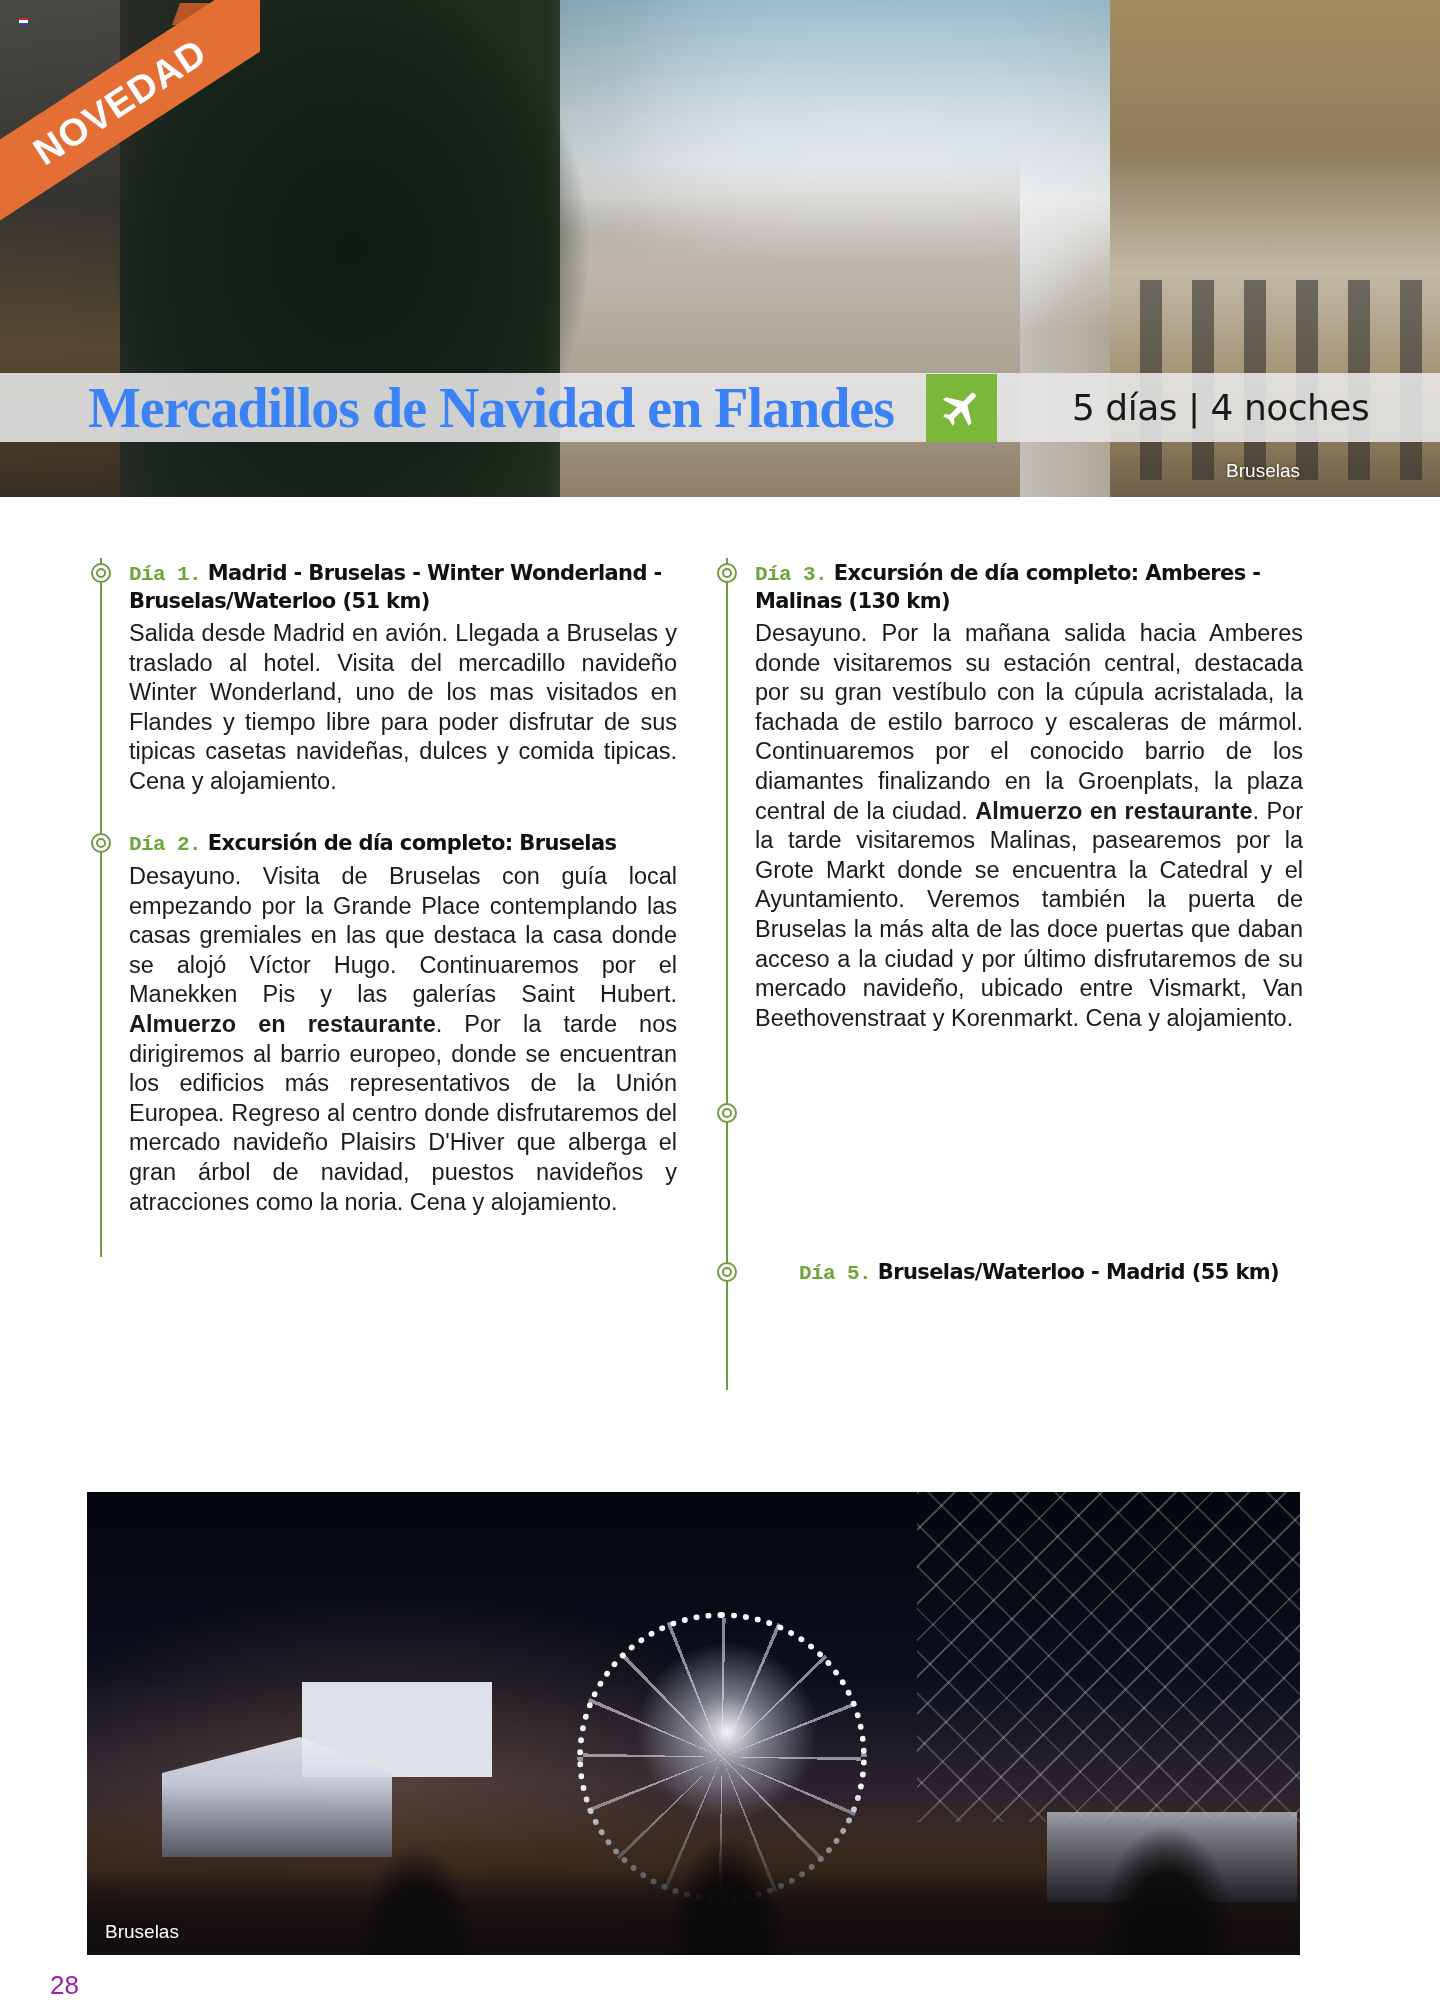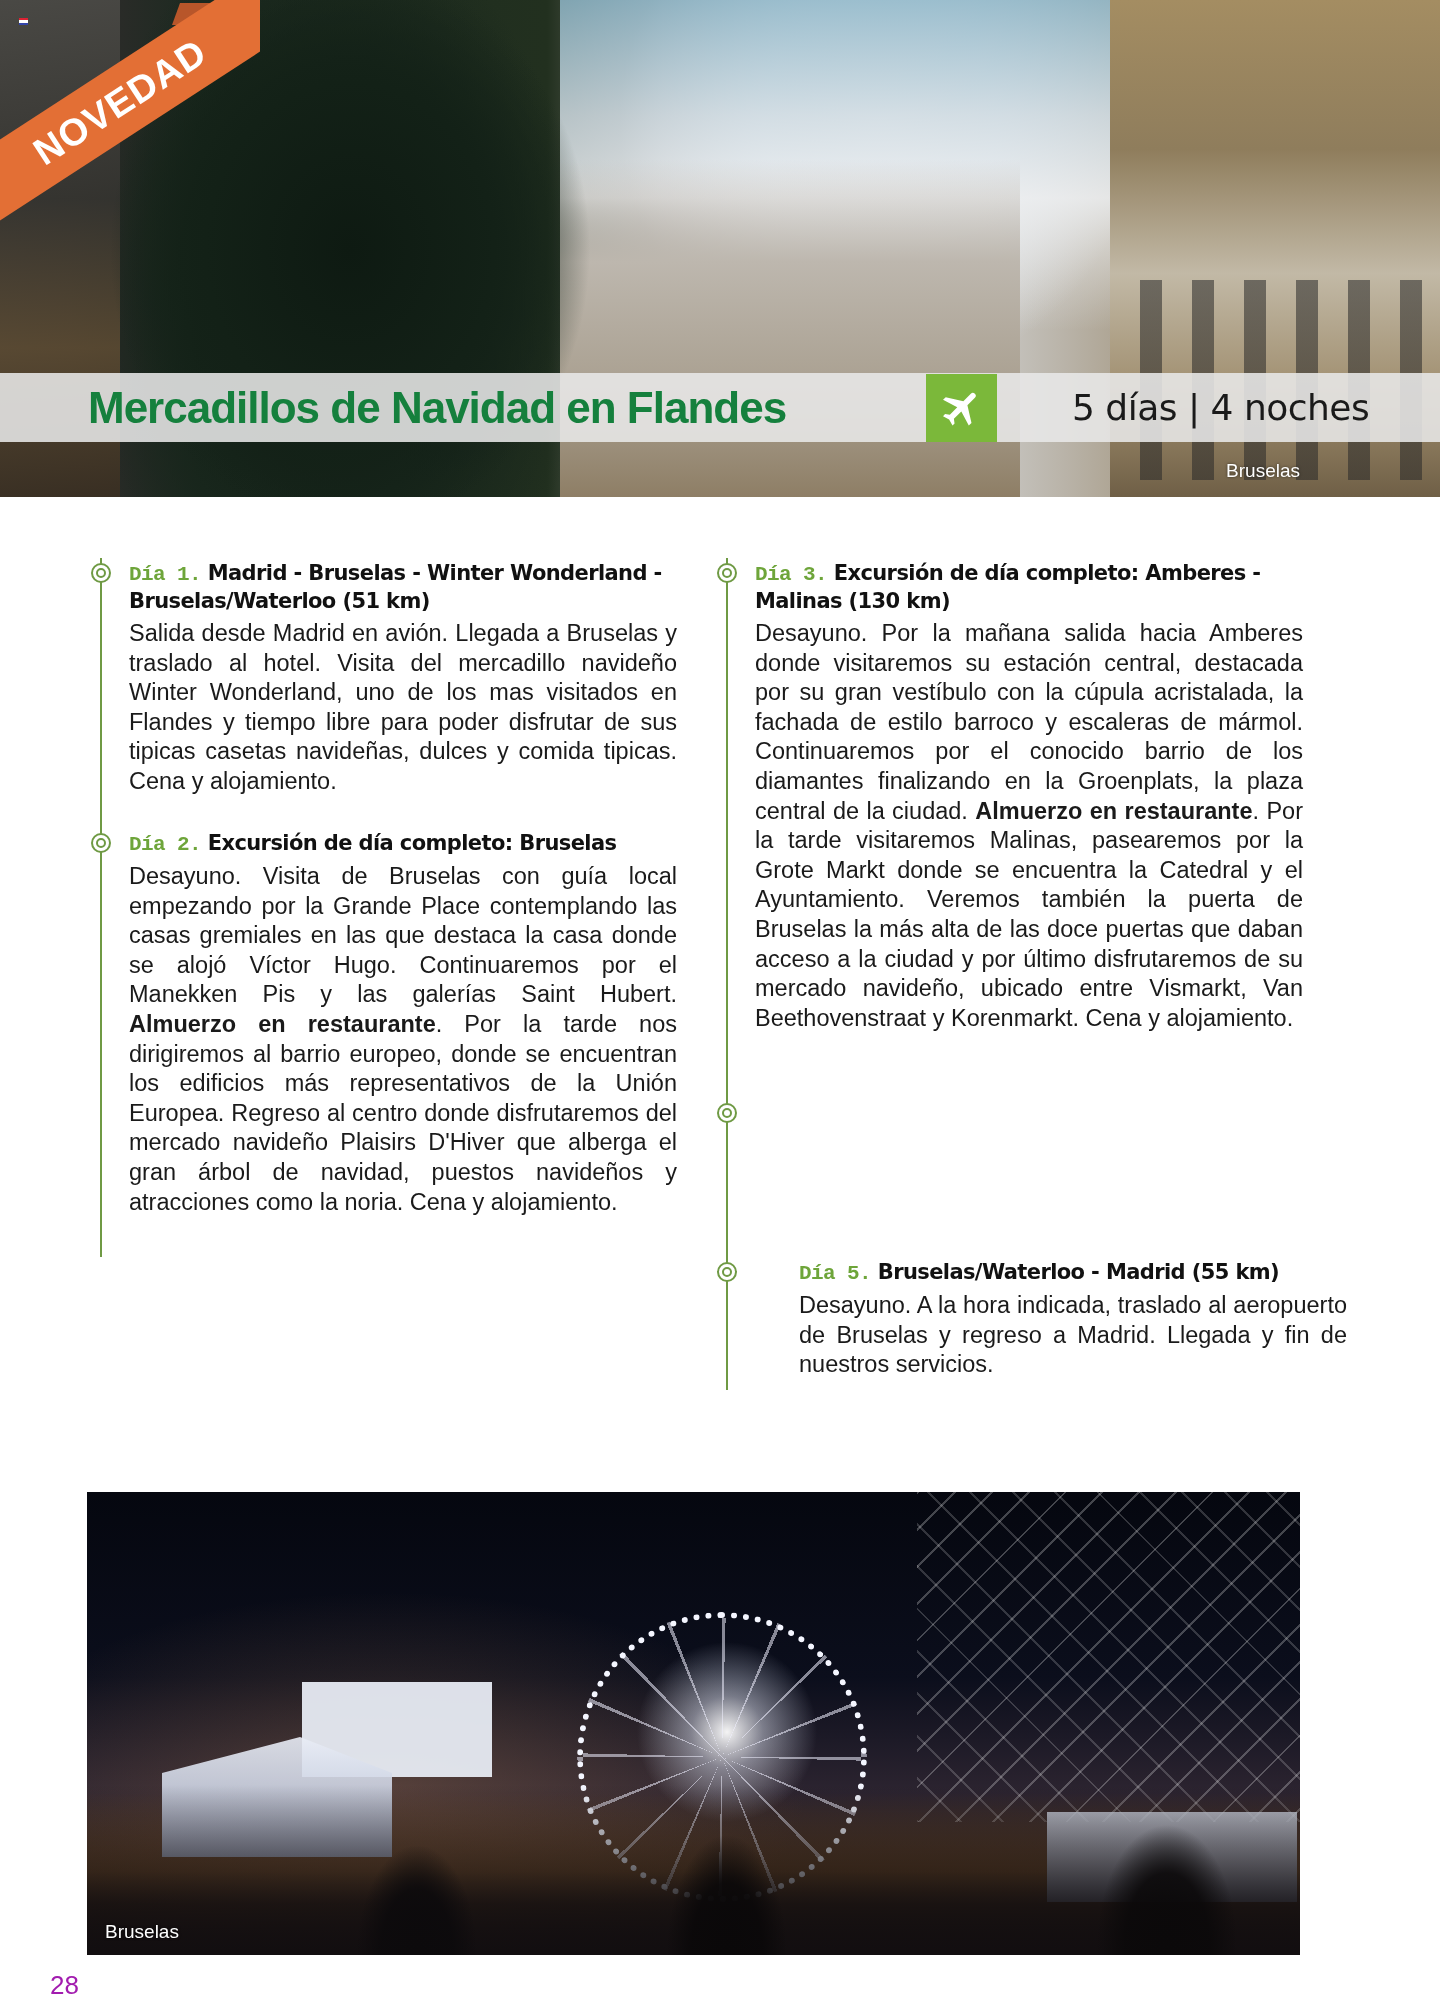--- a/index.html
+++ b/index.html
@@ -58,22 +58,22 @@
   .flag-glyph { position: absolute; left: 19px; top: 18px; width: 9px; height: 7px;
     background: linear-gradient(180deg, #d23 0 33%, #fff 33% 66%, #34a 66% 100%); }
 
   
   .title-band {
     position: absolute; left: 0; top: 373px; width: 1440px; height: 69px;
     background: rgba(232,232,232,0.88);
   }
   .trip-title {
     position: absolute; left: 88px; top: 378px; height: 60px; line-height: 60px;
-    font-family: Liberation Sans, sans-serif; font-weight: bold; font-size: 44px;
-    color: #15803d; letter-spacing: -1px; white-space: nowrap;
+    font-family: Liberation Serif, serif; font-weight: bold; font-size: 56px;
+    color: #3b82f6; letter-spacing: -1px; white-space: nowrap;
   }
   .transport-badge {
     position: absolute; left: 926px; top: 374px; width: 71px; height: 68px;
     background: #7bb83a; display: flex; align-items: center; justify-content: center;
   }
   .duration {
     position: absolute; left: 1072px; top: 378px; height: 60px; line-height: 60px;
     font-family: "DejaVu Sans", sans-serif; font-size: 36px; color: #1a1a1a; white-space: nowrap;
     letter-spacing: -0.5px;
   }
@@ -204,21 +204,20 @@
   <div class="day-marker" style="left:11px; top:545px;"></div>
   <div class="day" style="top:542px;">
   </div>
 
   <div class="day-marker" style="left:11px; top:704px;"></div>
   <div class="day" style="top:701px;margin-left:44px;">
     <div class="day-heading">
       <span class="day-label">Día 5.</span>
       <span>Bruselas/Waterloo - Madrid (55 km)</span>
     </div>
-    <div class="day-body">Desayuno. A la hora indicada, traslado al aeropuerto de Bruselas y regreso a Madrid. Llegada y fin de nuestros servicios.</div>
   </div>
 </div>
 
 <div class="photo2">
   <div class="lights-r"></div>
   <div class="wheel"></div>
   <div class="stall-l2"></div>
   <div class="stall-l"></div>
   <div class="stall-r"></div>
   <div class="crowd"></div>

